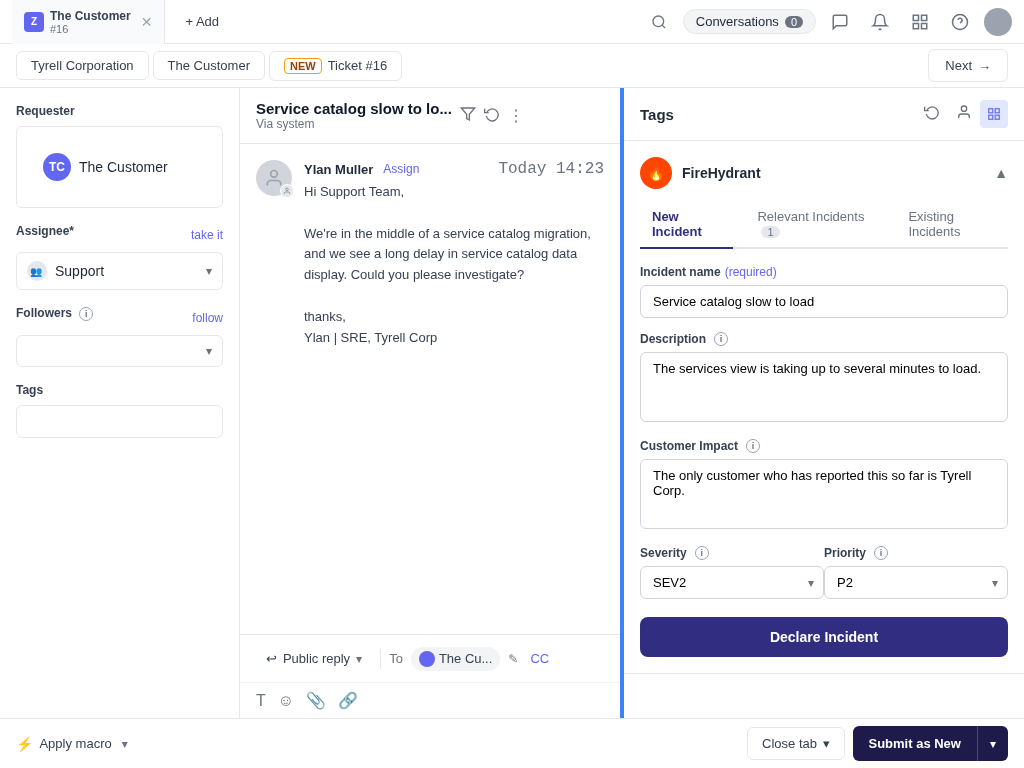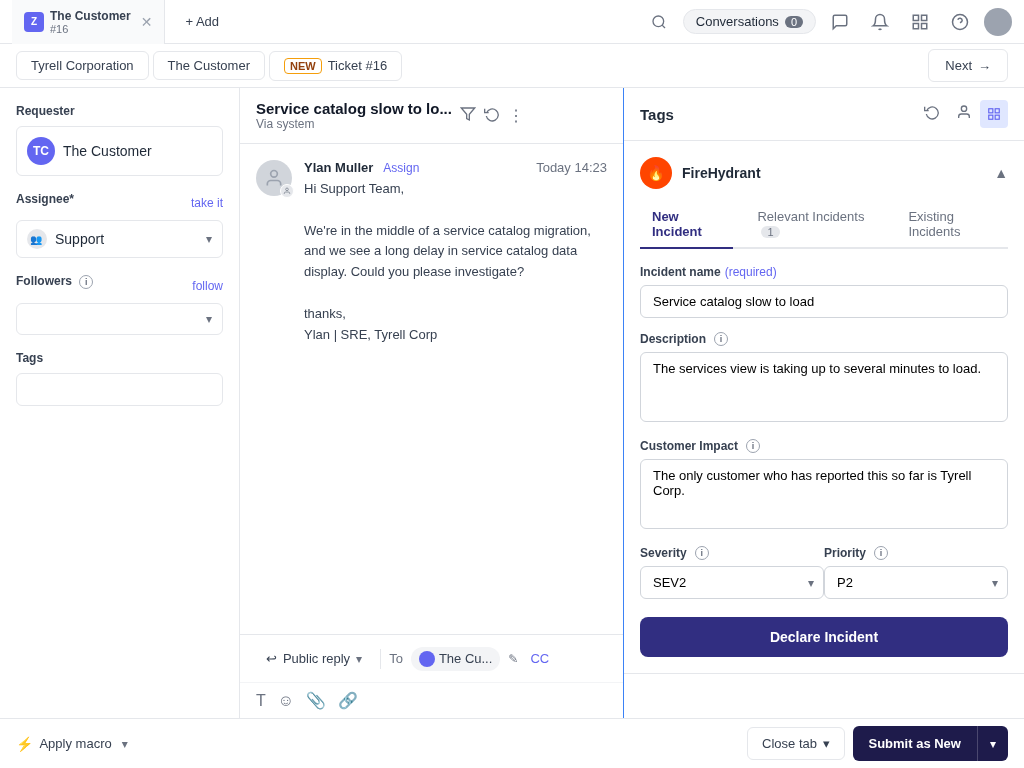--- a/index.html
+++ b/index.html
@@ -28,48 +28,48 @@
     .new-badge { background: #fff; border: 1px solid #f59e0b; color: #92400e; border-radius: 4px; padding: 1px 5px; font-size: 11px; font-weight: 600; margin-right: 6px; }
     .breadcrumb-spacer { flex: 1; }
     .next-btn { display: flex; align-items: center; gap: 6px; padding: 8px 16px; border: 1px solid #e5e7eb; border-radius: 6px; font-size: 13px; color: #374151; cursor: pointer; background: #fff; }
 
     
     .main-layout { display: flex; height: calc(768px - 44px - 44px - 50px); }
 
     
     .left-sidebar { width: 240px; background: #fff; border-right: 1px solid #e5e7eb; padding: 16px; overflow-y: auto; flex-shrink: 0; }
     .field-label { font-size: 12px; font-weight: 600; color: #374151; margin-bottom: 8px; }
-    .requester-card { display: flex; align-items: center; gap: 8px; padding: 10px; border: 1px solid #e5e7eb; border-radius: 6px; margin-bottom: 16px; }
+    .requester-card { display: flex; align-items: center; gap: 8px; padding: 26px; border: 1px solid #e5e7eb; border-radius: 6px; margin-bottom: 16px; }
     .requester-avatar { width: 28px; height: 28px; border-radius: 50%; background: #6366f1; display: flex; align-items: center; justify-content: center; color: white; font-size: 12px; font-weight: bold; flex-shrink: 0; }
     .field-row { display: flex; align-items: center; justify-content: space-between; margin-bottom: 6px; }
     .take-it-link { font-size: 12px; color: #6366f1; cursor: pointer; }
     .follow-link { font-size: 12px; color: #6366f1; cursor: pointer; }
     .assignee-select { display: flex; align-items: center; gap: 8px; padding: 8px 10px; border: 1px solid #e5e7eb; border-radius: 6px; width: 100%; cursor: pointer; justify-content: space-between; margin-bottom: 16px; }
     .assignee-left { display: flex; align-items: center; gap: 8px; }
     .support-icon { width: 20px; height: 20px; background: #e5e7eb; border-radius: 50%; display: flex; align-items: center; justify-content: center; font-size: 10px; }
     .followers-select { display: flex; align-items: center; gap: 8px; padding: 8px 10px; border: 1px solid #e5e7eb; border-radius: 6px; width: 100%; cursor: pointer; justify-content: flex-end; margin-bottom: 16px; }
     .tags-input { width: 100%; padding: 8px 10px; border: 1px solid #e5e7eb; border-radius: 6px; font-size: 13px; outline: none; }
     .info-icon { display: inline-flex; width: 14px; height: 14px; border-radius: 50%; border: 1px solid #9ca3af; align-items: center; justify-content: center; font-size: 9px; color: #6b7280; margin-left: 4px; }
     .chevron-down { color: #6b7280; font-size: 12px; }
 
     
-    .middle-panel { flex: 1; background: #fff; border-right: 1px solid #3b82f6; display: flex; flex-direction: column; }
+    .middle-panel { flex: 1; background: #fff; border-right: 4px solid #3b82f6; display: flex; flex-direction: column; }
     .middle-header { display: flex; align-items: center; padding: 12px 16px; border-bottom: 1px solid #e5e7eb; gap: 8px; }
     .middle-title { font-size: 15px; font-weight: 600; color: #111827; flex: 1; overflow: hidden; text-overflow: ellipsis; white-space: nowrap; }
     .via-system { font-size: 12px; color: #6b7280; }
     .middle-header-icons { display: flex; align-items: center; gap: 8px; }
     .msg-icon-btn { color: #6b7280; cursor: pointer; font-size: 16px; }
     .conversation-body { flex: 1; padding: 16px; overflow-y: auto; }
     .message-block { display: flex; gap: 12px; }
     .msg-avatar { width: 36px; height: 36px; border-radius: 50%; background: #d1d5db; display: flex; align-items: center; justify-content: center; color: #6b7280; font-size: 14px; flex-shrink: 0; position: relative; }
     .msg-avatar-small { position: absolute; bottom: -2px; right: -2px; width: 14px; height: 14px; border-radius: 50%; border: 1.5px solid #fff; background: #e5e7eb; display: flex; align-items: center; justify-content: center; font-size: 8px; }
     .msg-content { flex: 1; }
     .msg-header { display: flex; align-items: center; gap: 10px; margin-bottom: 4px; }
     .msg-author { font-weight: 600; font-size: 13px; }
-    .msg-time { font-size: 13px; color: #6b7280; margin-left: auto; }
+    .msg-time { font-size: 16px; color: #6b7280; margin-left: auto; font-family: Liberation Mono, monospace; }
     .msg-assign { font-size: 12px; color: #6366f1; cursor: pointer; }
     .msg-text { font-size: 13px; color: #374151; line-height: 1.6; }
     .reply-bar { border-top: 1px solid #e5e7eb; padding: 10px 16px; display: flex; align-items: center; gap: 8px; }
     .reply-btn { display: flex; align-items: center; gap: 6px; font-size: 13px; color: #374151; cursor: pointer; padding: 6px 10px; border-radius: 6px; }
     .reply-chevron { color: #6b7280; font-size: 12px; }
     .reply-separator { width: 1px; height: 20px; background: #e5e7eb; }
     .to-label { font-size: 13px; color: #6b7280; }
     .to-recipient { display: flex; align-items: center; gap: 4px; font-size: 13px; color: #374151; padding: 4px 8px; background: #f3f4f6; border-radius: 20px; }
     .to-recipient-avatar { width: 16px; height: 16px; border-radius: 50%; background: #6366f1; }
     .edit-icon-btn { color: #6b7280; font-size: 12px; cursor: pointer; }

